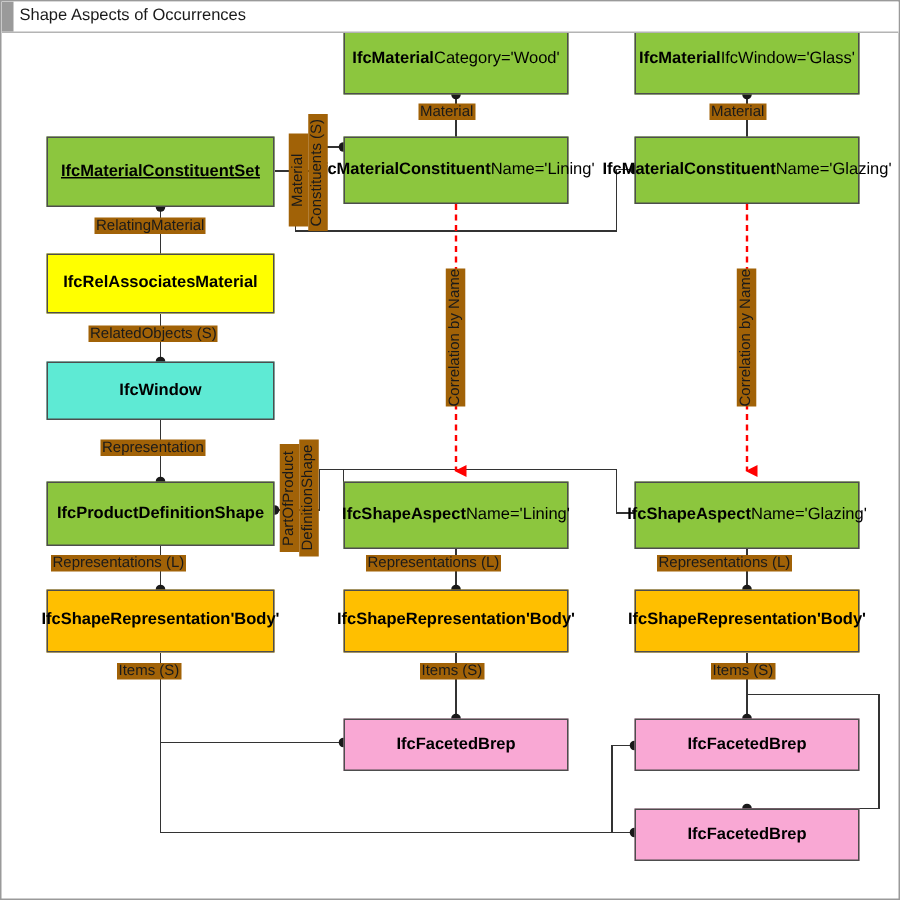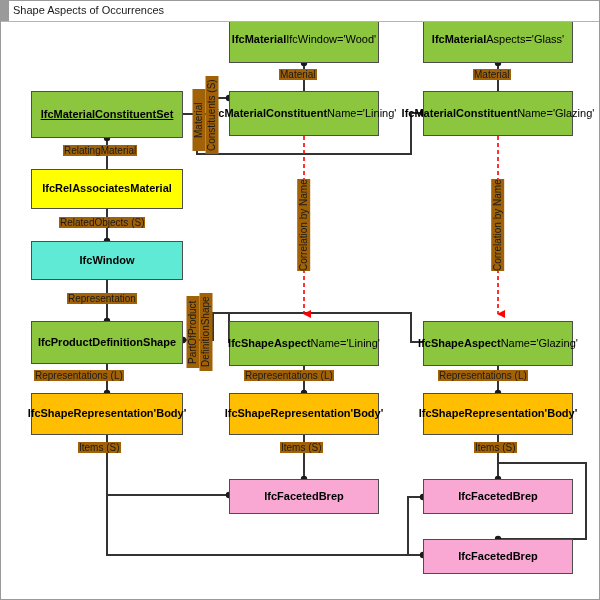--- a/index.html
+++ b/index.html
@@ -174,26 +174,26 @@
       <circle cx="497" cy="538" r="3.2"></circle>
     </g>
     <g stroke="#ff0000" stroke-width="1.6" fill="none" stroke-dasharray="4 3">
       <path d="M303,135 L303,313" marker-end="url(#redArrow)"></path>
       <path d="M497,135 L497,313" marker-end="url(#redArrow)"></path>
     </g>
   </svg>
 
   <div class="node c-green" style="left:228px; top:15px; width:150px; height:47px;">
     <div class="n-title">IfcMaterial</div>
-    <div class="n-sub">IfcWindow='Wood'</div>
+    <div class="n-sub">Category='Wood'</div>
   </div>
 
   <div class="node c-green" style="left:422px; top:15px; width:150px; height:47px;">
     <div class="n-title">IfcMaterial</div>
-    <div class="n-sub">Aspects='Glass'</div>
+    <div class="n-sub">IfcWindow='Glass'</div>
   </div>
 
   <div class="node c-green" style="left:30px; top:90px; width:152px; height:47px;text-decoration:underline;">
     <div class="n-title">IfcMaterialConstituentSet</div>
   </div>
 
   <div class="node c-green" style="left:228px; top:90px; width:150px; height:45px;">
     <div class="n-title">IfcMaterialConstituent</div>
     <div class="n-sub">Name='Lining'</div>
   </div>

